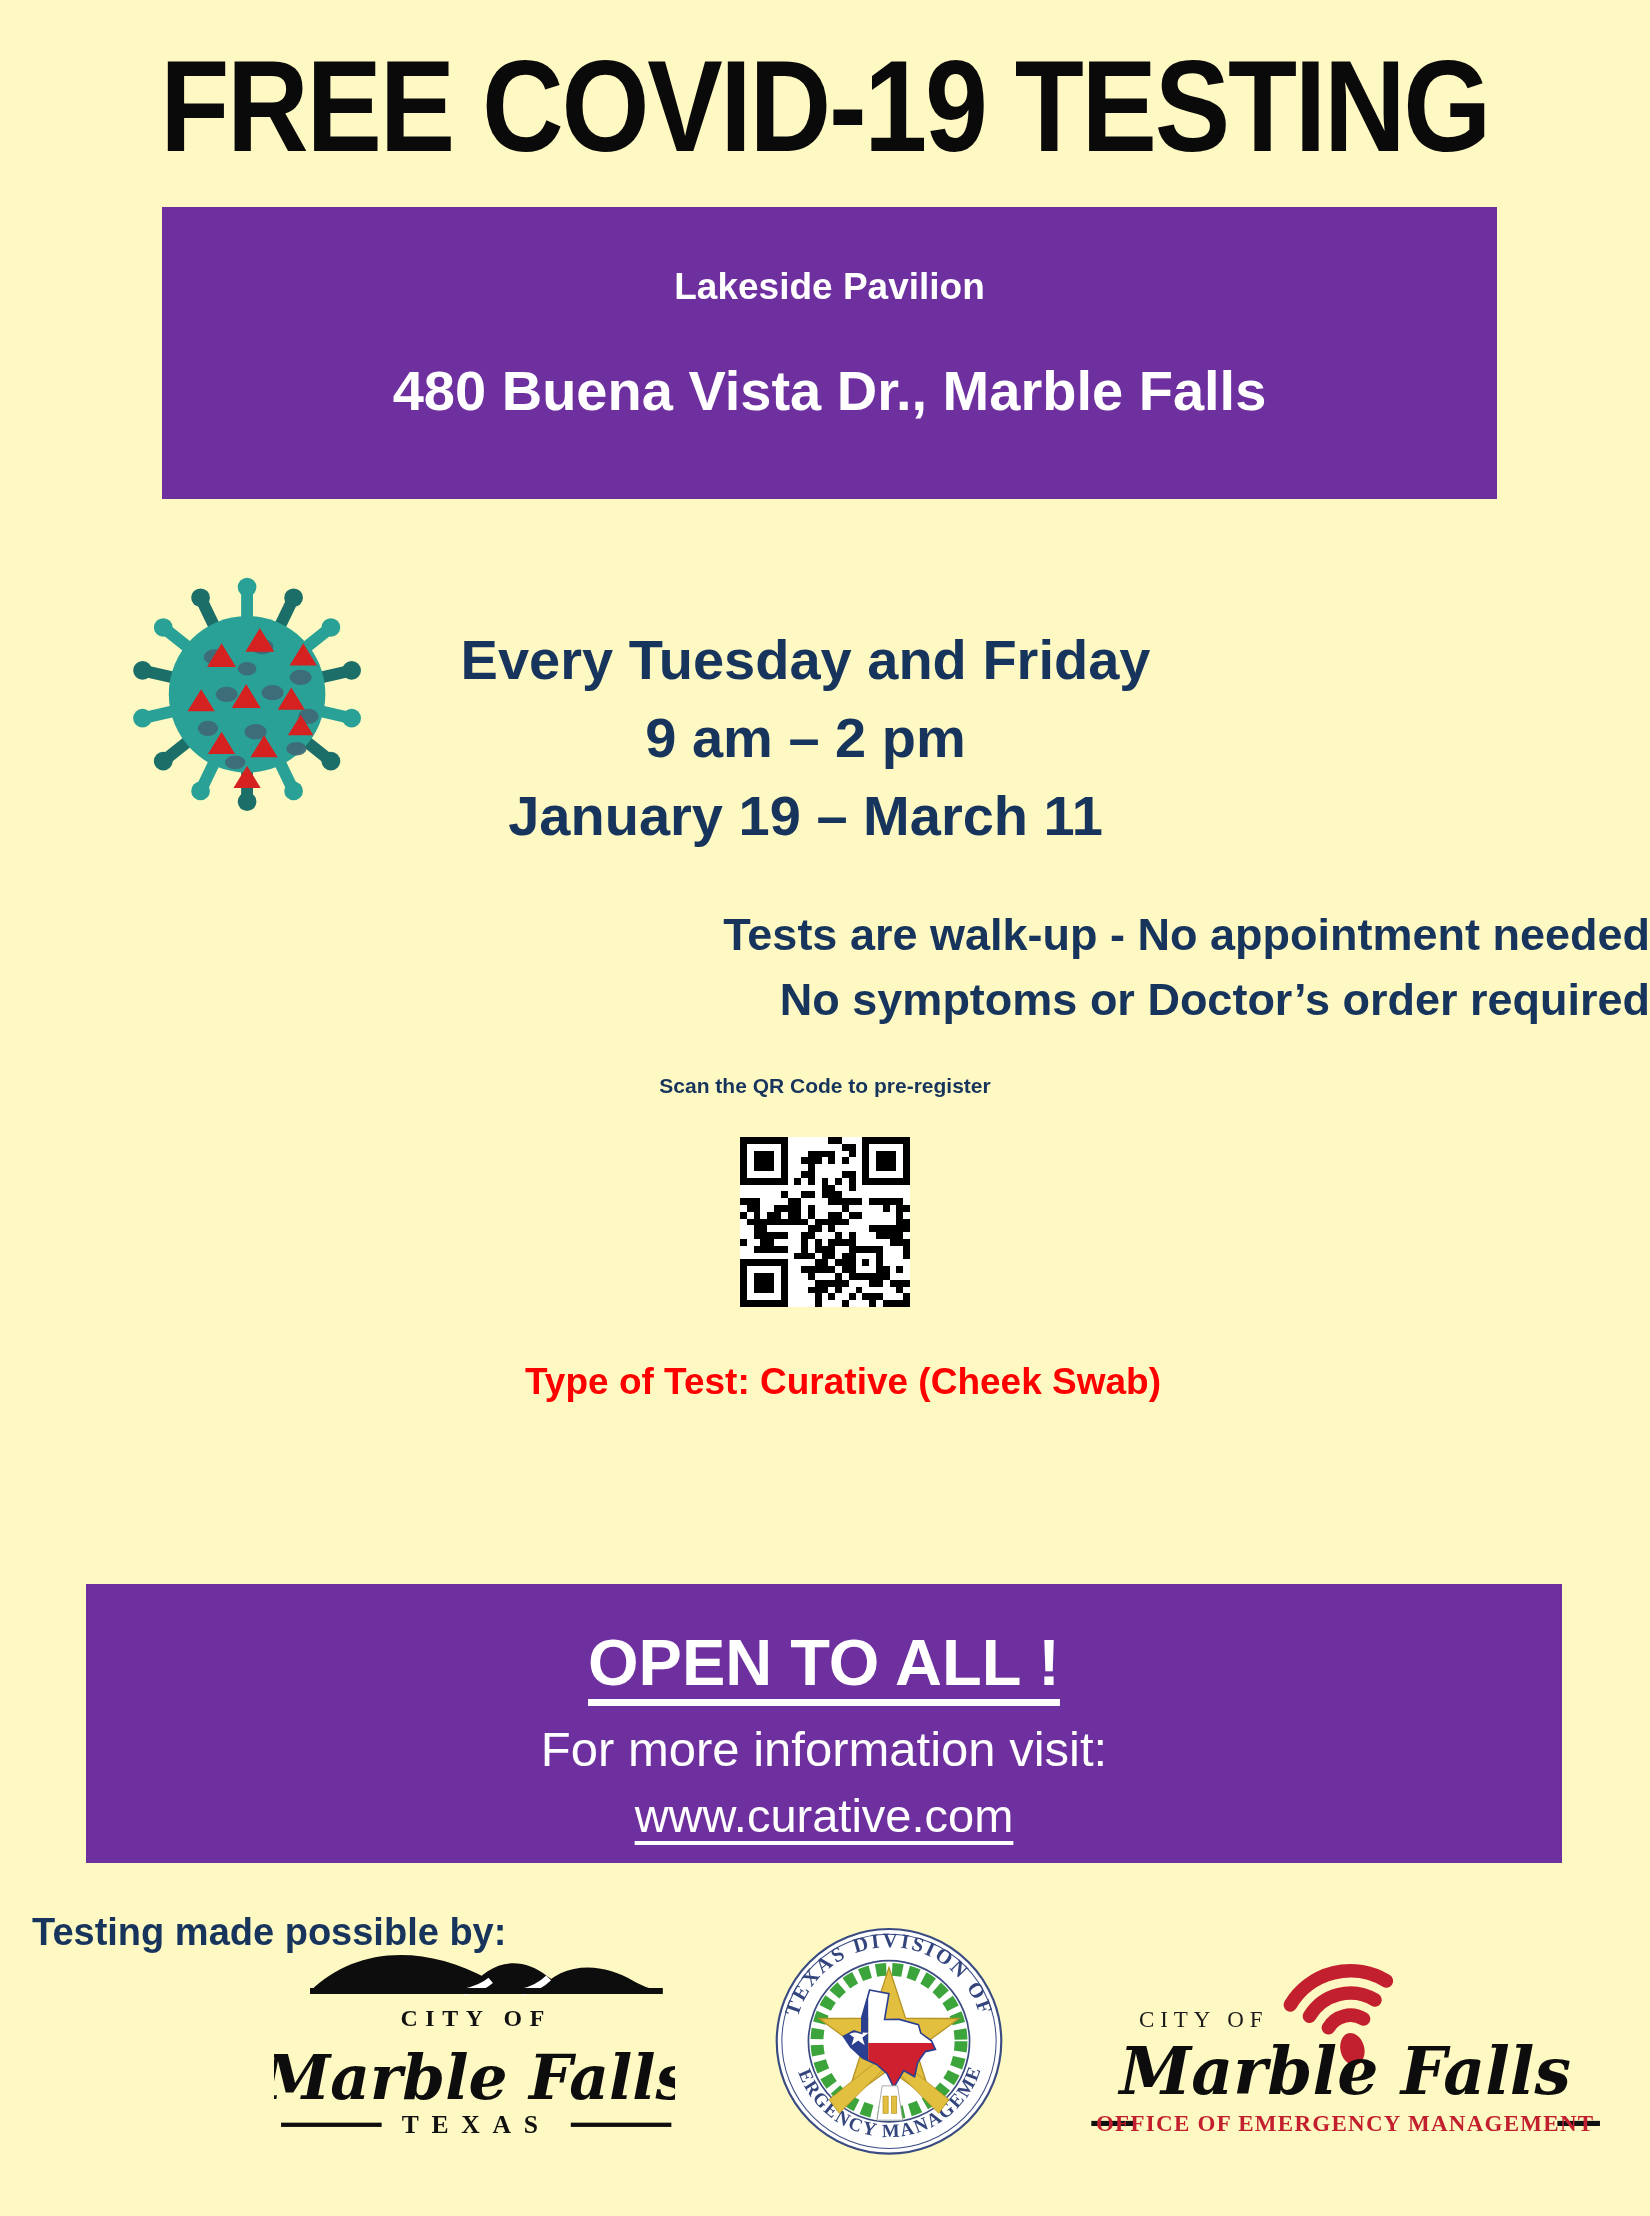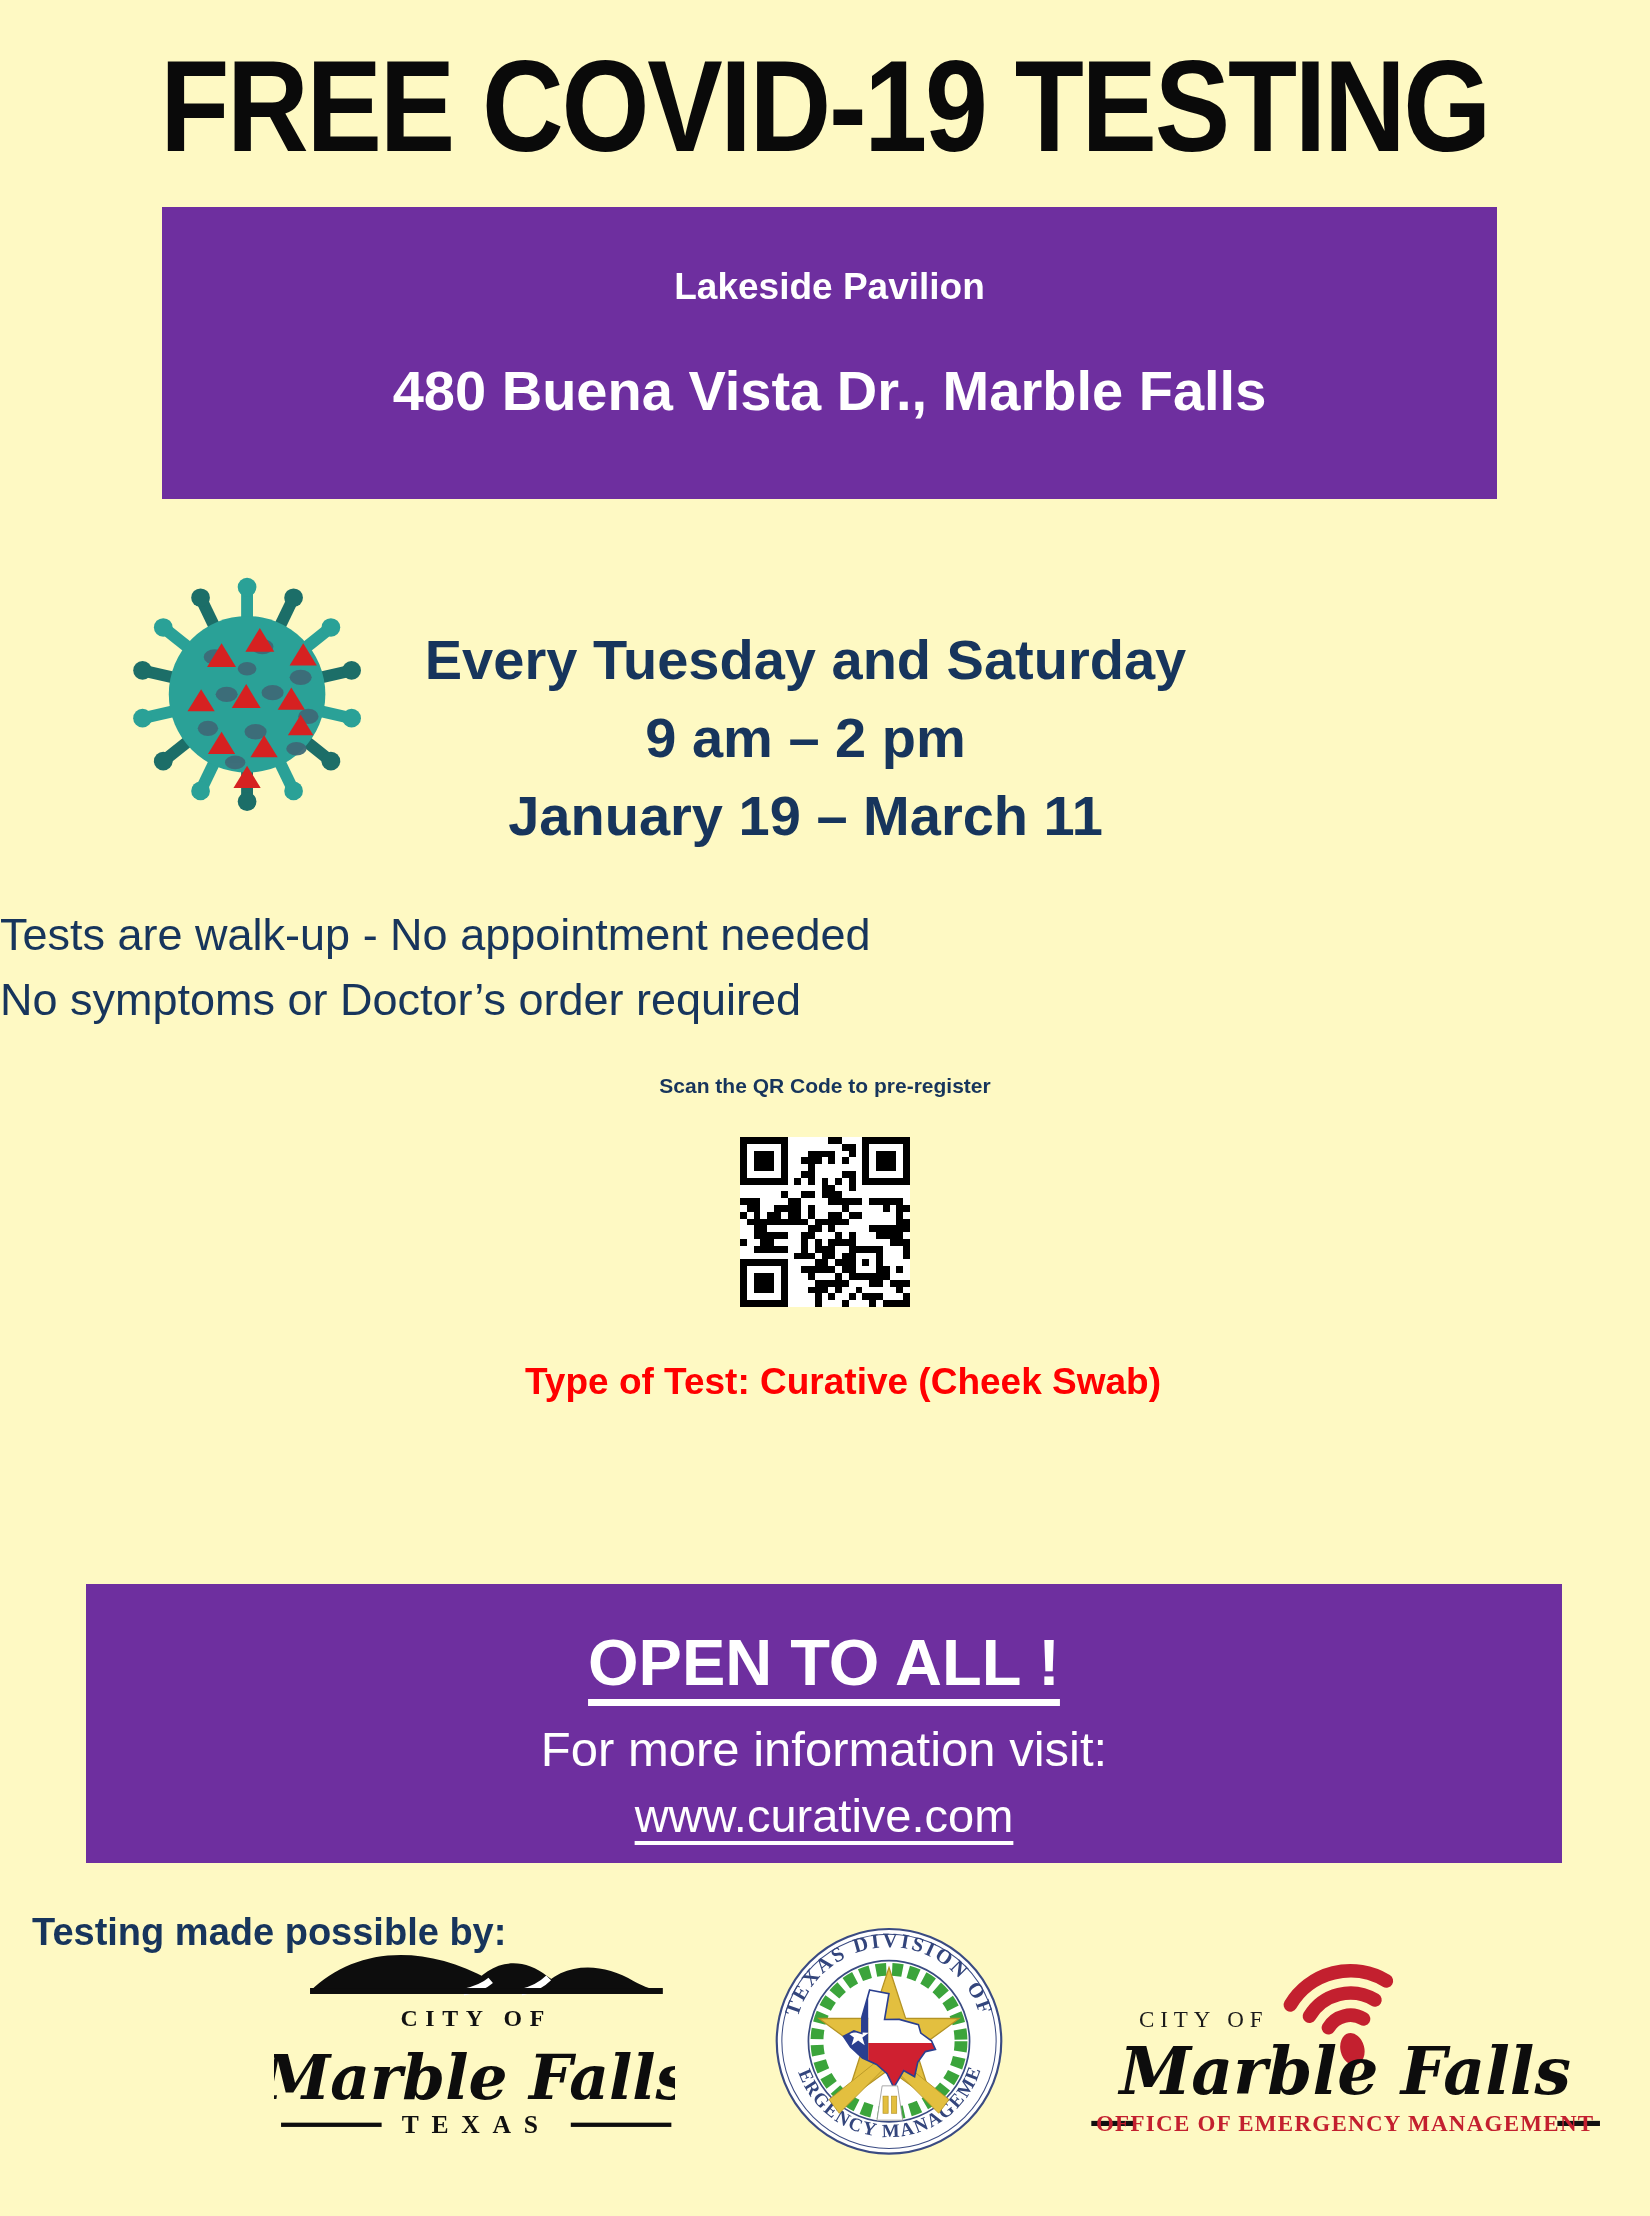--- a/index.html
+++ b/index.html
@@ -13,21 +13,21 @@
 
   .banner{background:#6e2f9f;color:#ffffff;text-align:center;}
   .banner1{top:207px;left:162px;width:1335px;height:292px;}
   .banner1 .ln1{padding-top:44px;font-size:37px;font-weight:700;line-height:72px;}
   .banner1 .ln2{padding-top:32px;font-size:56px;font-weight:700;line-height:72px;}
 
   .virus{left:126px;top:565px;}
 
   .schedule{top:621px;left:0;width:1611px;text-align:center;color:#17355c;font-weight:700;
             font-size:56px;line-height:78px;}
-  .details{top:902px;left:0;width:100%;text-align:left;color:#17355c;font-weight:400;
+  .details{top:902px;left:0;width:100%;text-align:right;color:#17355c;font-weight:700;
            font-size:45px;line-height:65px;}
   .qr-caption{top:1066px;left:0;width:100%;text-align:center;color:#17355c;font-weight:700;
               font-size:21px;line-height:39px;}
   .qr-wrap{left:740px;top:1137px;width:170px;height:170px;}
   .test-type{top:1360px;left:0;width:100%;text-align:center;color:#ff0000;font-weight:700;
              font-size:37px;line-height:44px;margin-left:18px;}
 
   .banner2{top:1584px;left:86px;width:1476px;height:279px;}
   .banner2 .open{padding-top:40px;font-size:65px;font-weight:700;line-height:78px;}
   .banner2 .open span{text-decoration:underline;text-decoration-thickness:6.8px;text-underline-offset:13.6px;}
@@ -111,21 +111,21 @@
       <path d="M124 168 l17 -28 l17 28 z"></path>
       <path d="M178 170 l16 -26 l16 26 z"></path>
       <path d="M96 222 l16 -26 l16 26 z"></path>
       <path d="M146 226 l16 -26 l16 26 z"></path>
       <path d="M190 200 l15 -24 l15 24 z"></path>
       <path d="M126 262 l16 -26 l16 26 z"></path>
     </g>
   </svg>
 
   <div class="abs schedule">
-    <div>Every Tuesday and Saturday</div>
+    <div>Every Tuesday and Friday</div>
     <div>9 am – 2 pm</div>
     <div>January 19 – March 11</div>
   </div>
 
   <div class="abs details">
     <div>Tests are walk-up - No appointment needed</div>
     <div>No symptoms or Doctor’s order required</div>
   </div>
 
   <div class="abs qr-caption">Scan the QR Code to pre-register</div>

